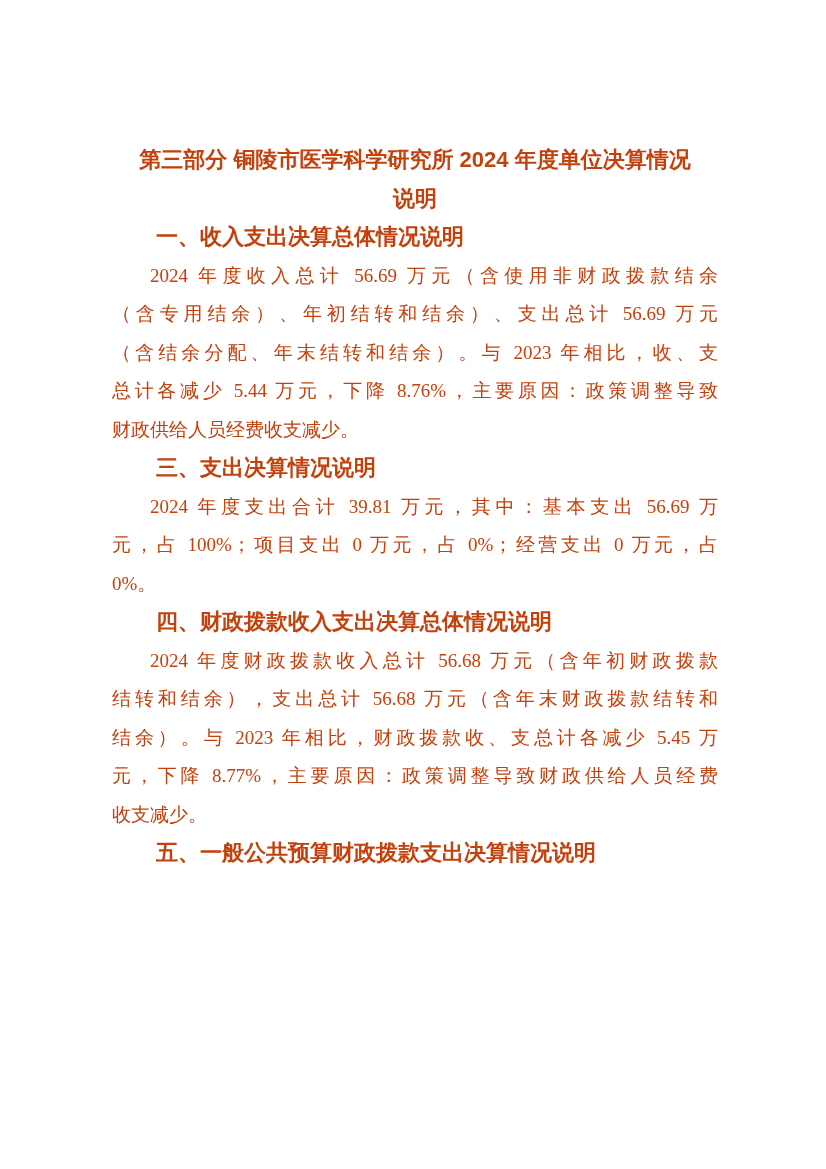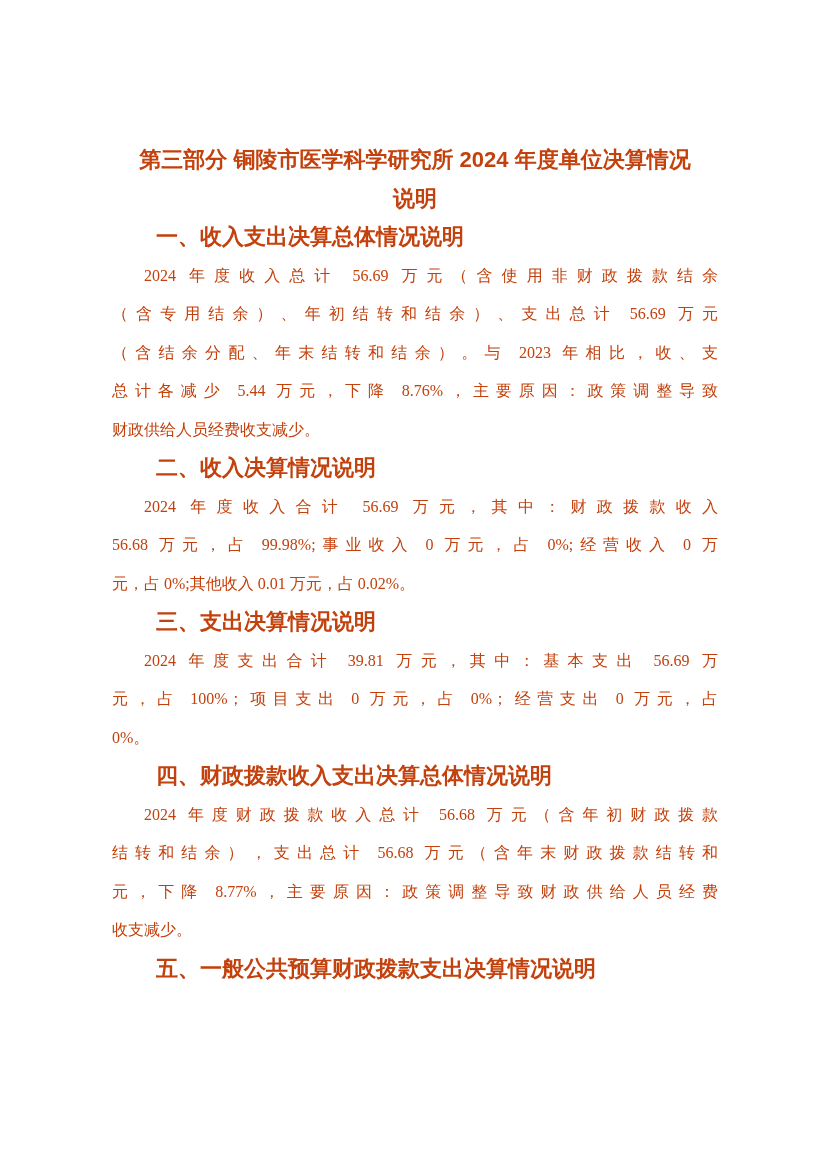--- a/index.html
+++ b/index.html
@@ -32,21 +32,21 @@
   .heading {
     font-family: "Liberation Sans", sans-serif;
     font-weight: bold;
     font-size: 22px;
     line-height: 38.5px;
     text-indent: 2em;
     white-space: nowrap;
   }
   .para .line {
     font-family: "Liberation Serif", serif;
-    font-size: 16px;
+    font-size: 19px;
     line-height: 38.5px;
     text-align: justify;
     text-align-last: justify;
     text-justify: inter-character;
   }
   .para .line.first {
     text-indent: 2em;
   }
   .para .line.last {
     text-align: center;
@@ -68,43 +68,36 @@
       <div class="heading">一、收入支出决算总体情况说明</div>
       <div class="para">
           <div class="line first">2024 年度收入总计 56.69 万元（含使用非财政拨款结余</div>
           <div class="line">（含专用结余）、年初结转和结余）、支出总计 56.69 万元</div>
           <div class="line">（含结余分配、年末结转和结余）。与 2023 年相比，收、支</div>
           <div class="line">总计各减少 5.44 万元，下降 8.76%，主要原因：政策调整导致</div>
           <div class="line last">财政供给人员经费收支减少。</div>
         </div>
     </div>
 
-    <div class="section">
-      <div class="heading">二、收入决算情况说明</div>
-      <div class="para">
-          <div class="line first">2024 年度收入合计 56.69 万元，其中：财政拨款收入</div>
-          <div class="line">56.68 万元，占 99.98%;事业收入 0 万元，占 0%;经营收入 0 万</div>
-          <div class="line last">元，占 0%;其他收入 0.01 万元，占 0.02%。</div>
-        </div>
-    </div>
 
     <div class="section">
       <div class="heading">三、支出决算情况说明</div>
       <div class="para">
           <div class="line first">2024 年度支出合计 39.81 万元，其中：基本支出 56.69 万</div>
           <div class="line">元，占 100%；项目支出 0 万元，占 0%；经营支出 0 万元，占</div>
           <div class="line last">0%。</div>
         </div>
     </div>
 
     <div class="section">
       <div class="heading">四、财政拨款收入支出决算总体情况说明</div>
       <div class="para">
           <div class="line first">2024 年度财政拨款收入总计 56.68 万元（含年初财政拨款</div>
           <div class="line">结转和结余），支出总计 56.68 万元（含年末财政拨款结转和</div>
+          <div class="line">结余）。与 2023 年相比，财政拨款收、支总计各减少 5.45 万</div>
           <div class="line">元，下降 8.77%，主要原因：政策调整导致财政供给人员经费</div>
           <div class="line last">收支减少。</div>
         </div>
     </div>
 
     <div class="section">
       <div class="heading">五、一般公共预算财政拨款支出决算情况说明</div>
       <div class="para"></div>
     </div>
 

